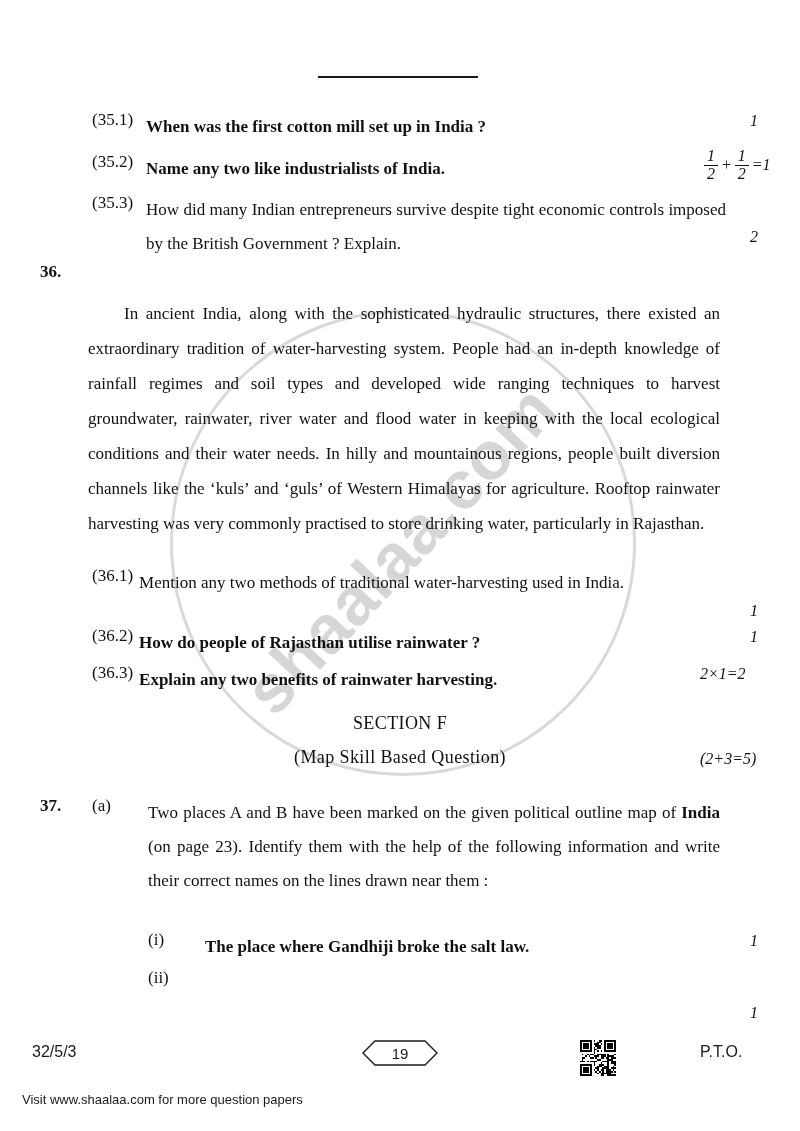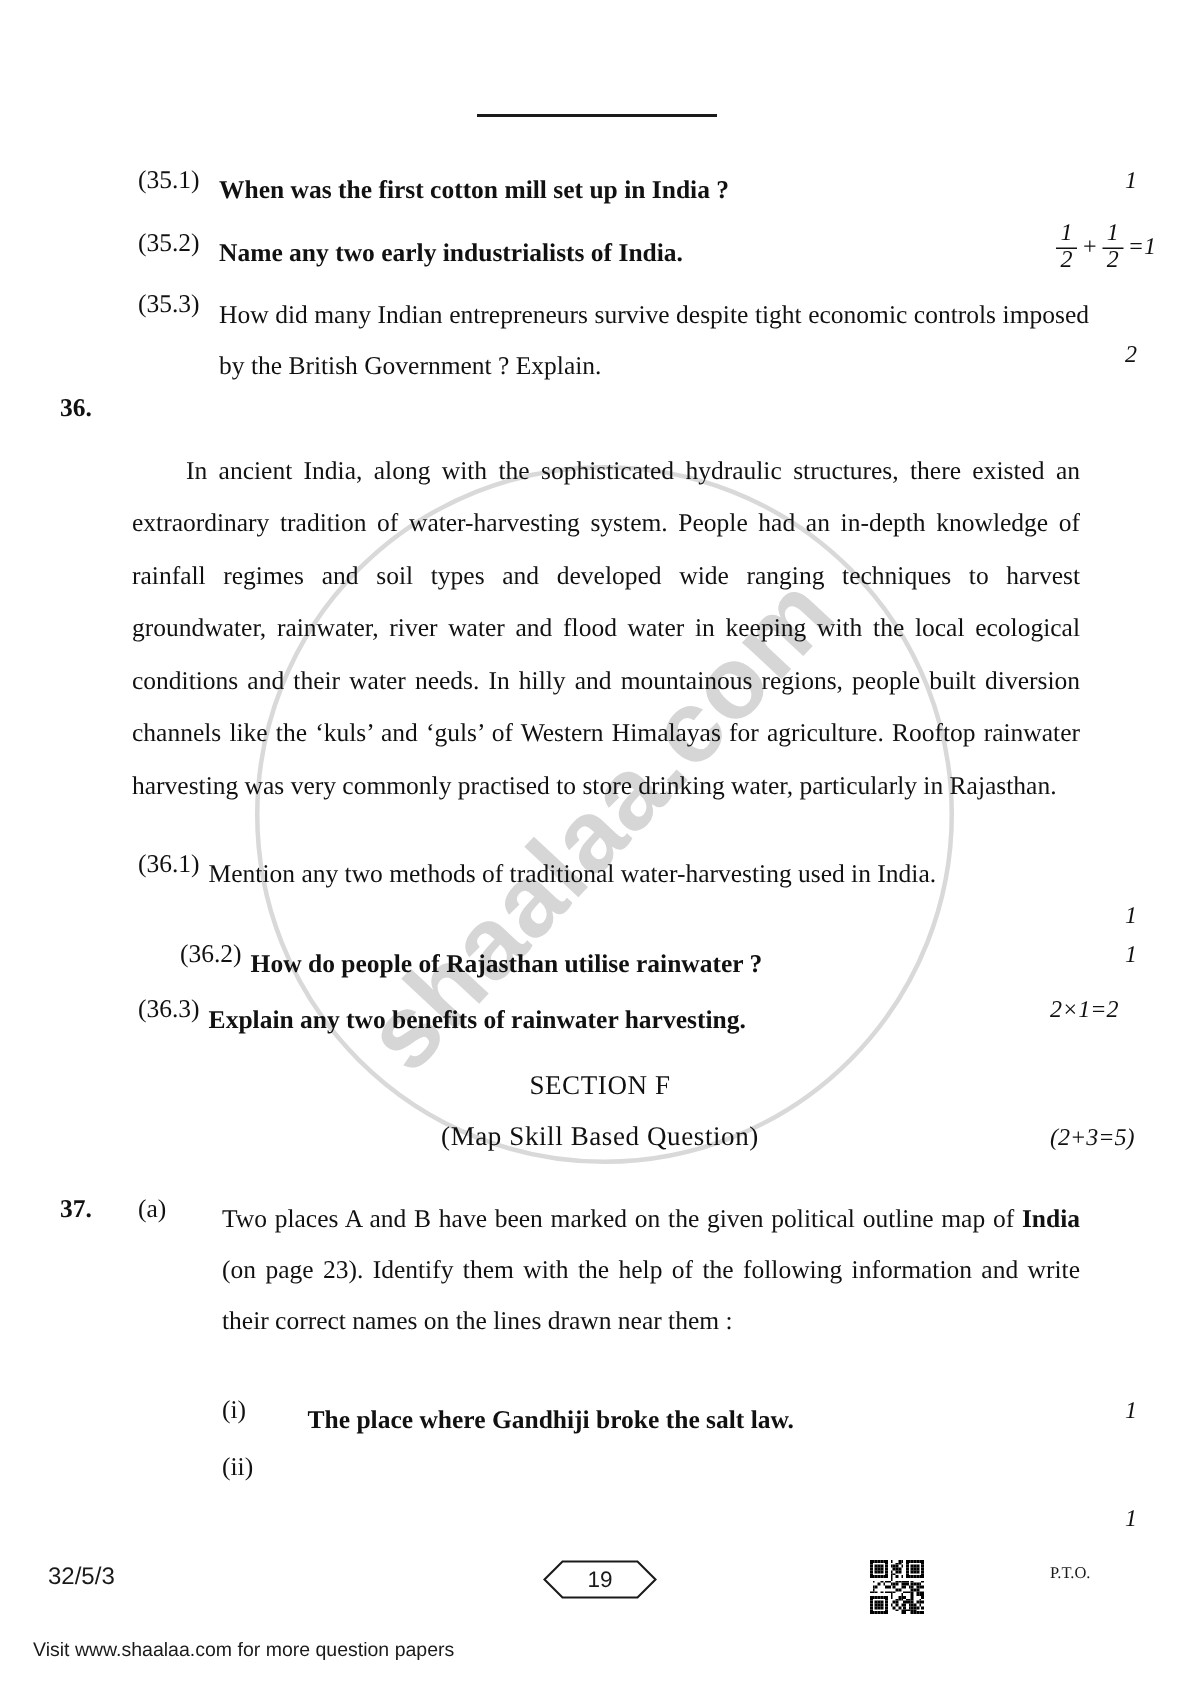--- a/index.html
+++ b/index.html
@@ -138,22 +138,22 @@
     left: 32px;
     top: 1043px;
     font-family: "Liberation Sans", "DejaVu Sans", sans-serif;
     font-size: 16px;
     color: #1a1a1a;
   }
   .pto {
     position: absolute;
     left: 700px;
     top: 1043px;
-    font-family: Liberation Serif, serif;
-    font-size: 11px;
+    font-family: Liberation Sans, sans-serif;
+    font-size: 16px;
     color: #1a1a1a;
   }
   .pagebadge {
     position: absolute;
     left: 362px;
     top: 1040px;
     width: 76px;
     height: 26px;
     display: flex;
     align-items: center;
@@ -203,21 +203,21 @@
     <div class="top-rule"></div>
 
     <div class="row q35" style="left:92px; top:110px; width:640px;">
       <div class="sublabel">(35.1)</div>
       <div class="qtext lastline" style="width:580px; margin-left:6px;">When was the first cotton mill set up in India ?</div>
     </div>
     <div class="marks" style="left:750px; top:112px;">1</div>
 
     <div class="row q35" style="left:92px; top:152px; width:640px;">
       <div class="sublabel">(35.2)</div>
-      <div class="qtext lastline" style="width:580px; margin-left:6px;">Name any two early industrialists of India.</div>
+      <div class="qtext lastline" style="width:580px; margin-left:6px;">Name any two like industrialists of India.</div>
     </div>
     <div class="frac-expr" style="left:703px; top:148px;">
       <span class="frac">
         <span class="num">1</span>
         <span class="den">2</span>
       </span>
       <span class="frac-op">+</span>
       <span class="frac">
         <span class="num">1</span>
         <span class="den">2</span>
@@ -236,21 +236,21 @@
     </div>
 
     <div class="extract lastline" style="left:88px; top:296px; width:632px;">In ancient India, along with the sophisticated hydraulic structures, there existed an extraordinary tradition of water-harvesting system. People had an in-depth knowledge of rainfall regimes and soil types and developed wide ranging techniques to harvest groundwater, rainwater, river water and flood water in keeping with the local ecological conditions and their water needs. In hilly and mountainous regions, people built diversion channels like the ‘kuls’ and ‘guls’ of Western Himalayas for agriculture. Rooftop rainwater harvesting was very commonly practised to store drinking water, particularly in Rajasthan.</div>
 
     <div class="row" style="left:92px; top:566px; width:640px;">
       <div class="sublabel">(36.1)</div>
       <div class="qtext" style="width:580px; margin-left:6px;">Mention any two methods of traditional water-harvesting used in India.</div>
     </div>
     <div class="marks" style="left:750px; top:602px;">1</div>
 
-    <div class="row" style="left:92px; top:626px; width:640px;margin-left:28px;">
+    <div class="row" style="left:92px; top:626px; width:640px;">
       <div class="sublabel">(36.2)</div>
       <div class="qtext lastline" style="width:580px; margin-left:6px;">How do people of Rajasthan utilise rainwater ?</div>
     </div>
     <div class="marks" style="left:750px; top:628px;">1</div>
 
     <div class="row" style="left:92px; top:663px; width:640px;">
       <div class="sublabel">(36.3)</div>
       <div class="qtext lastline" style="width:580px; margin-left:6px;">Explain any two benefits of rainwater harvesting.</div>
     </div>
     <div class="marks" style="left:700px; top:665px;">2×1=2</div>

